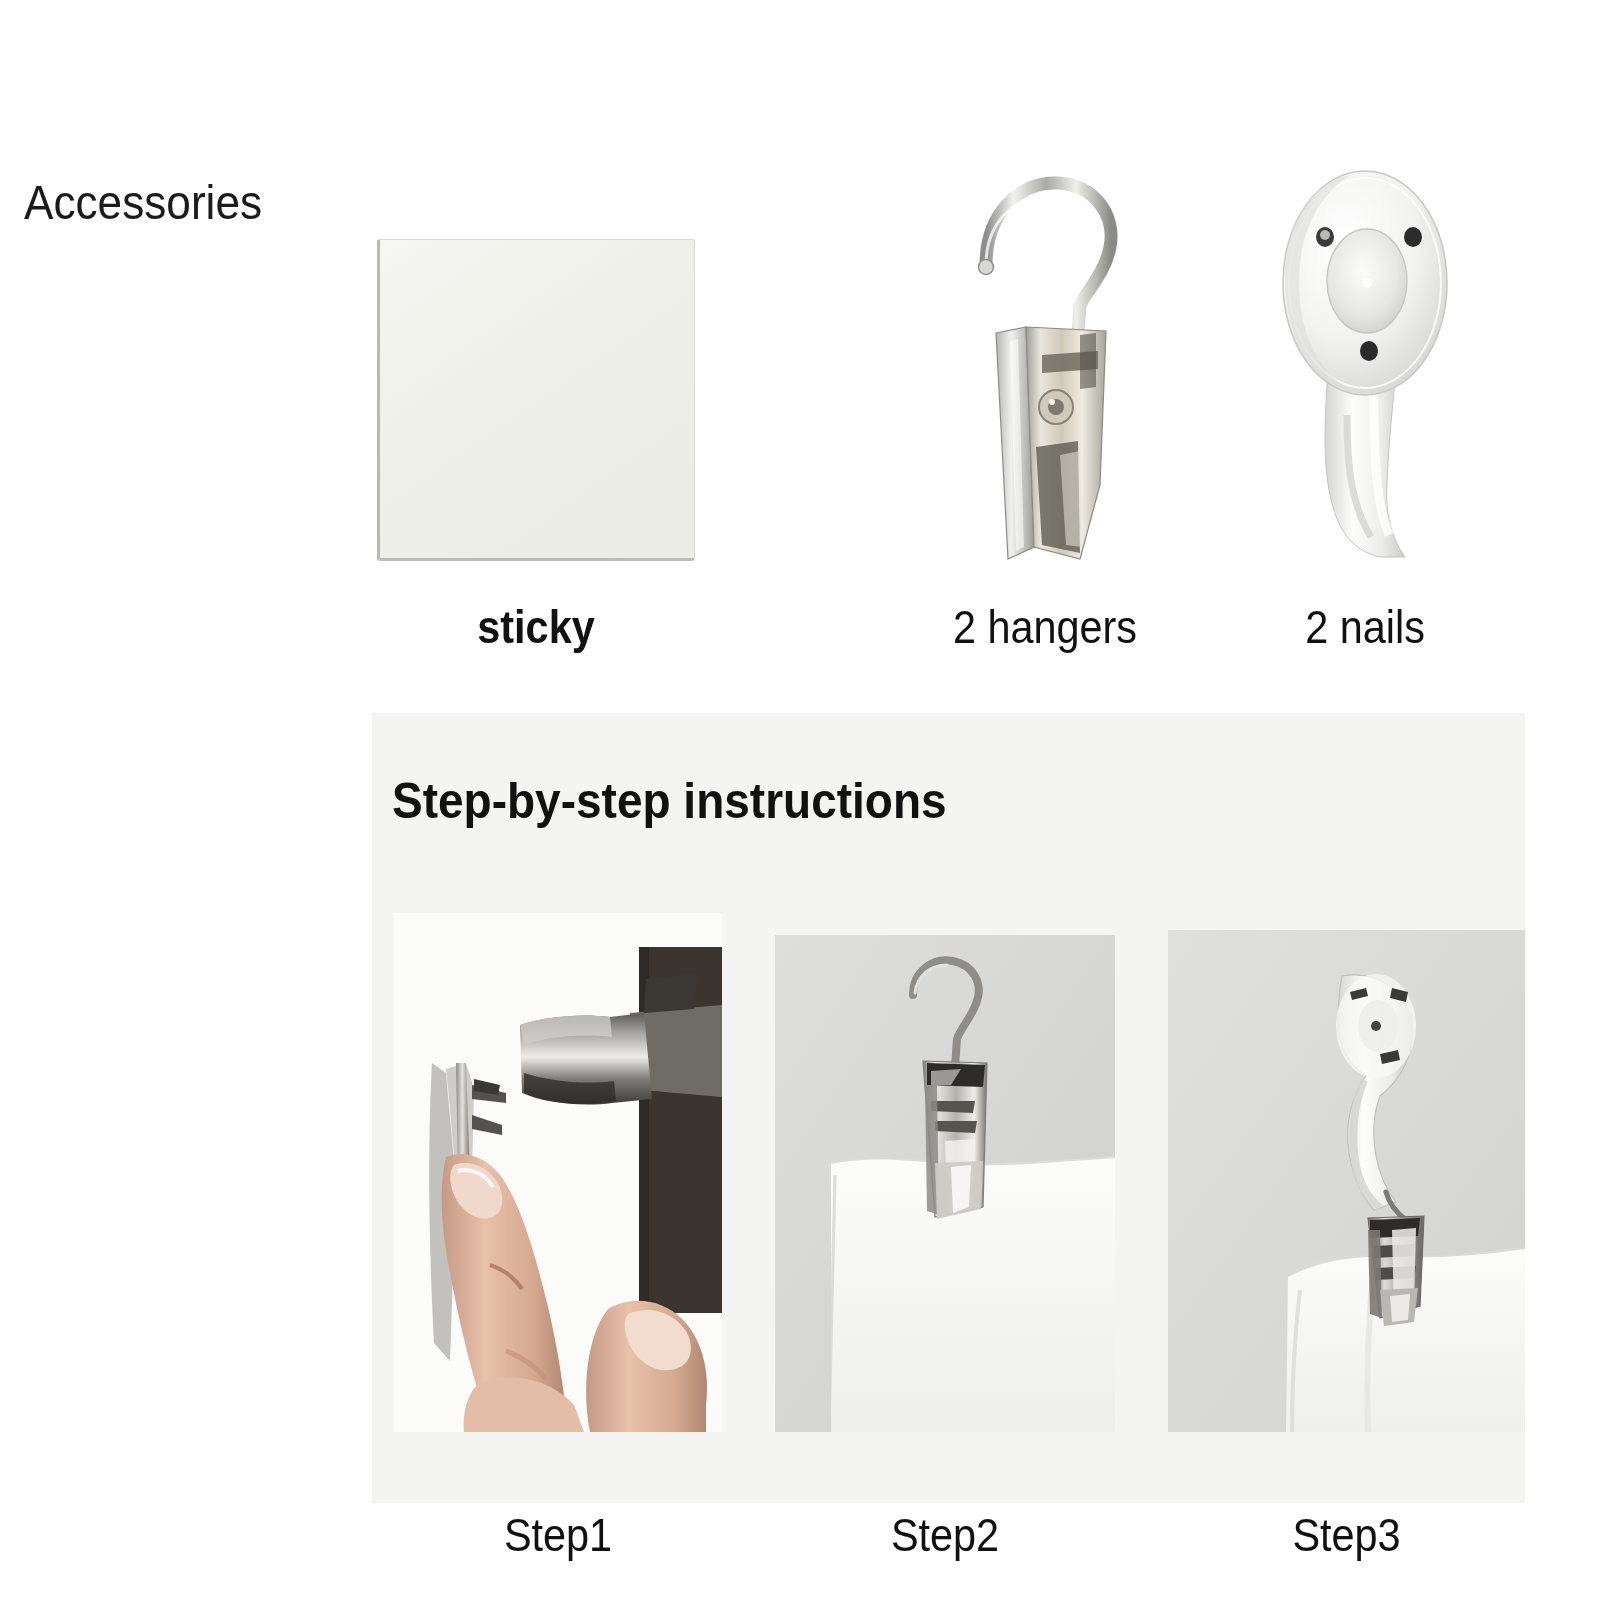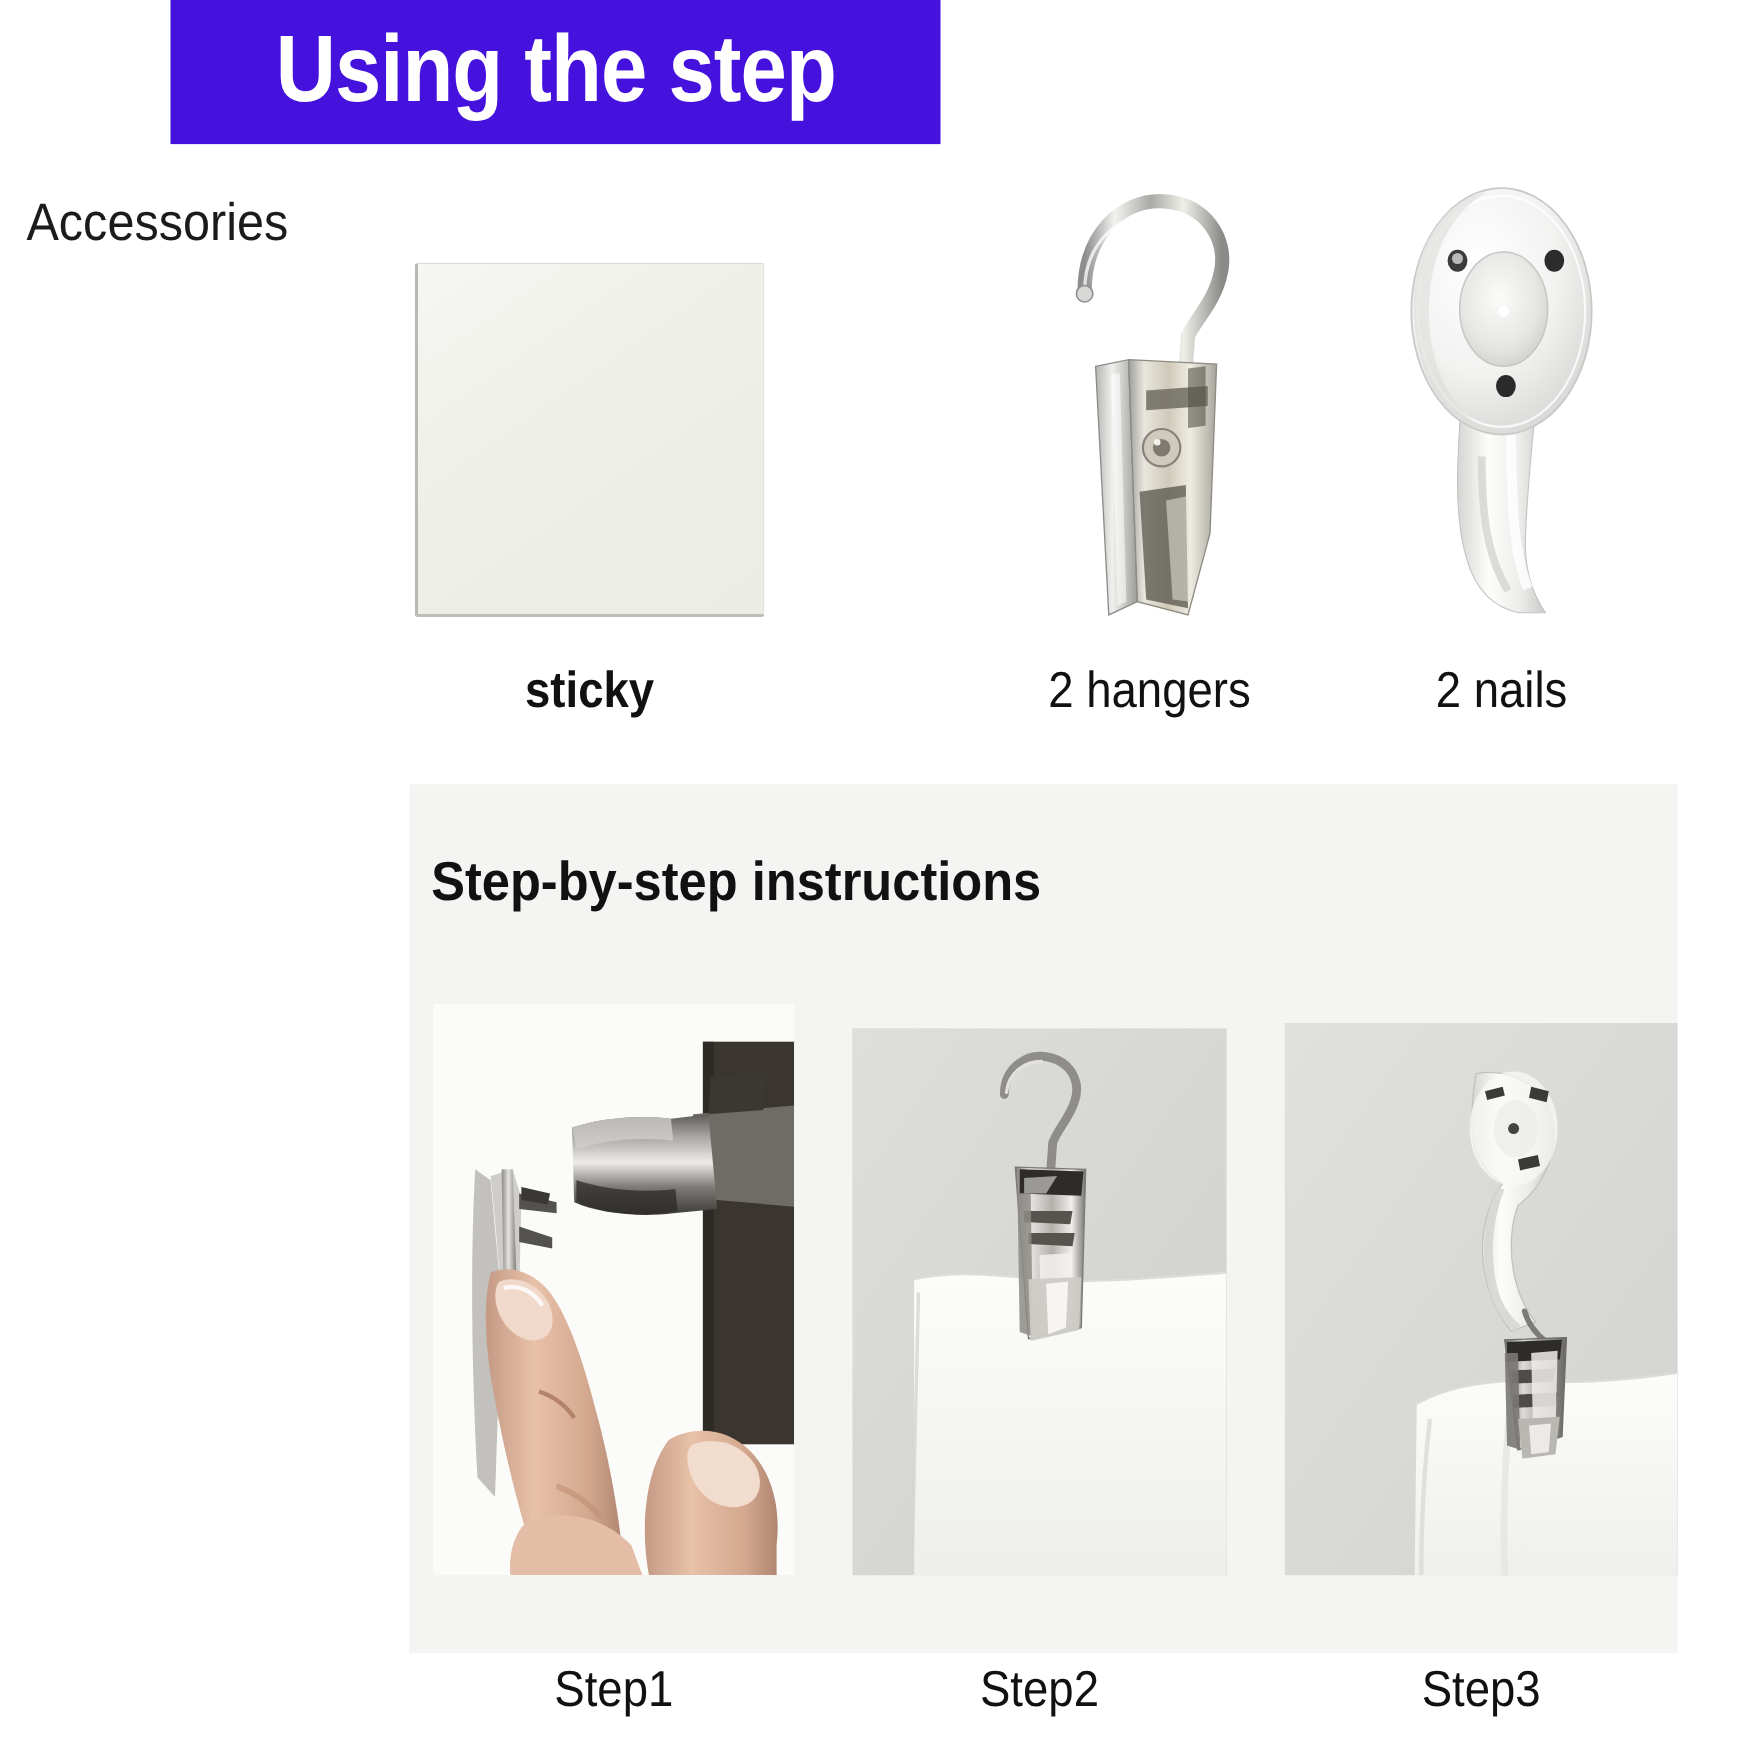--- a/index.html
+++ b/index.html
@@ -159,23 +159,20 @@
   #label-step2 { left: 775px; top: 1508px; width: 340px; transform-origin: center; }
   #label-step3 { left: 1168px; top: 1508px; width: 357px; transform-origin: center; }
 
   svg { display: block; }
 </style>
 </head>
 <body>
 
 <div id="page">
 
-  <div id="title-banner">
-    <span id="title-text">Using the step</span>
-  </div>
 
   <div id="accessories-heading">Accessories</div>
 
   <div class="acc-item" id="acc-sticky-figure">
     <div id="sticky-pad"></div>
   </div>
 
   <div class="acc-item" id="acc-hanger-figure">
     <svg width="230" height="410" viewBox="0 0 230 410">
       <defs>

